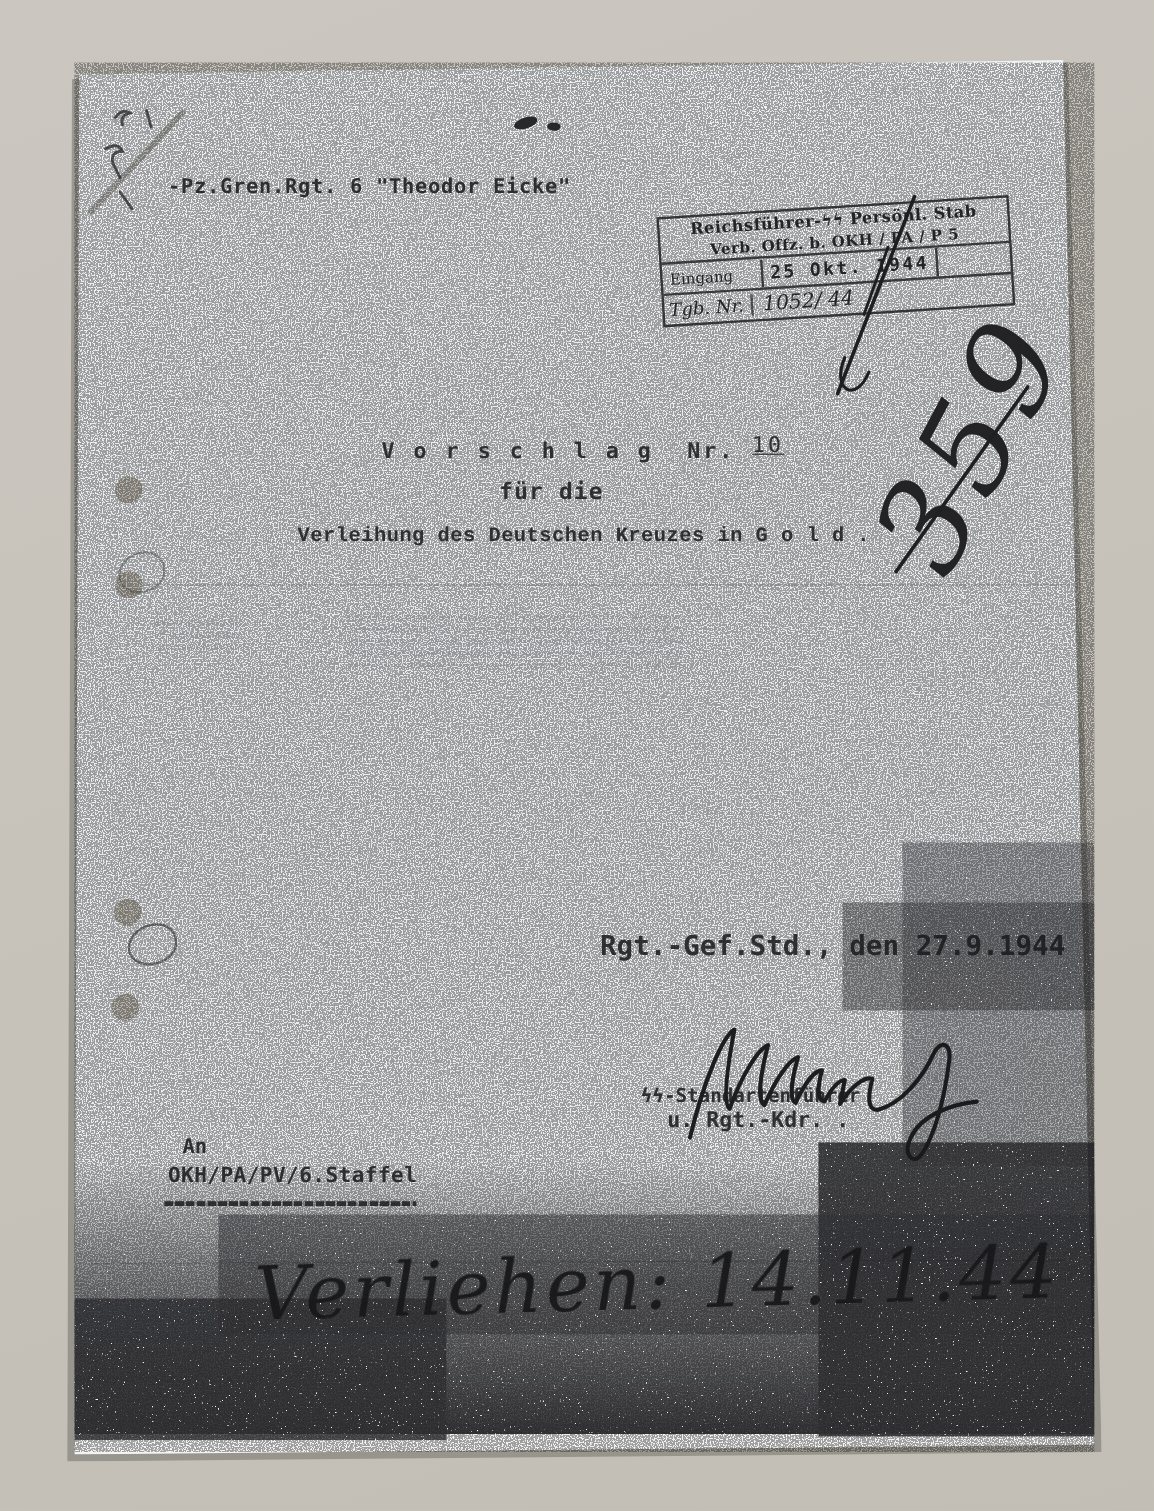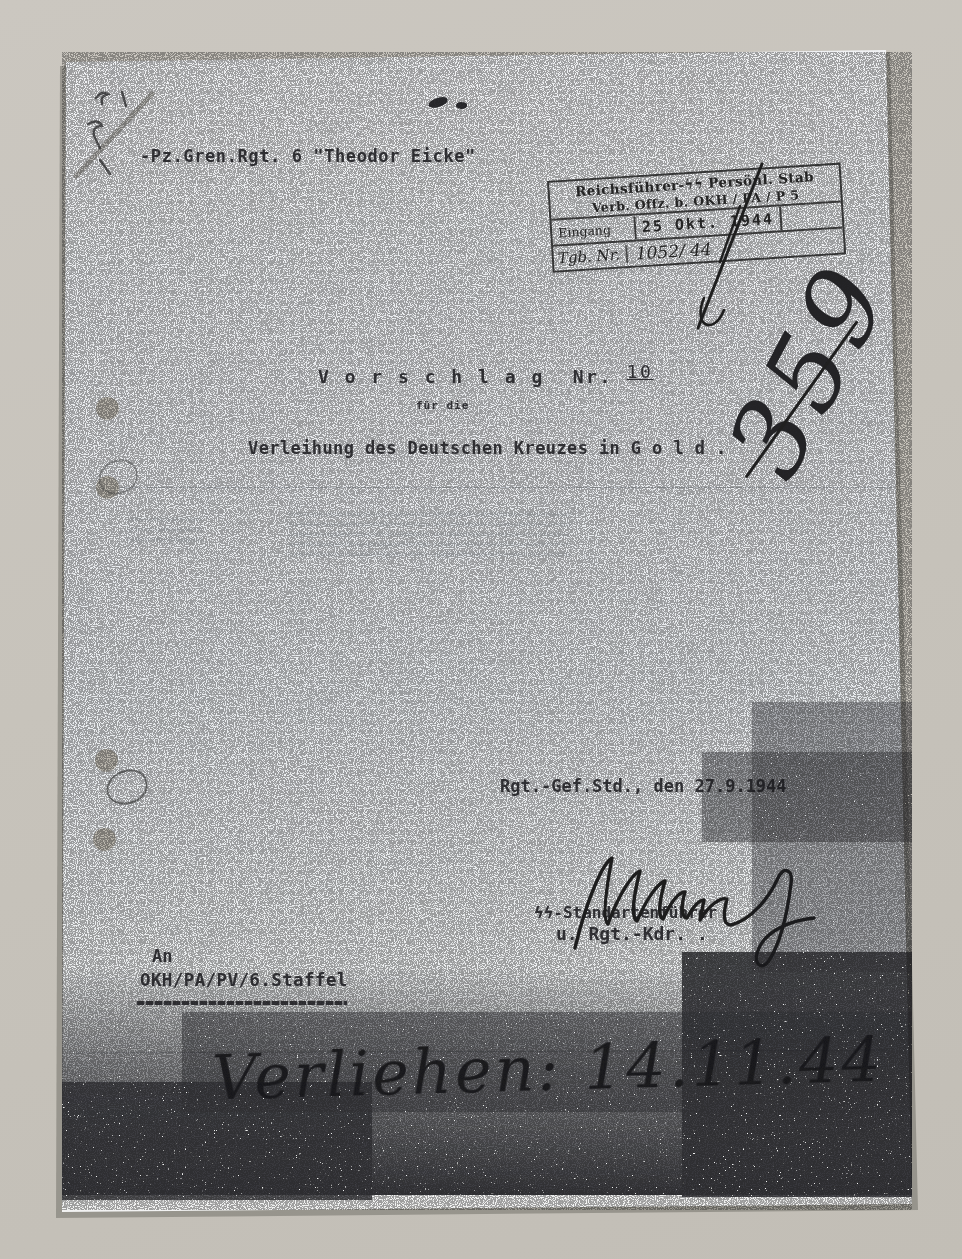--- a/index.html
+++ b/index.html
@@ -99,36 +99,36 @@
   <div class="abs num359">
     <span class="hand">359</span>
   </div>
   <div class="abs slash359"></div>
 
   <div class="abs type t1" style="left:318px; top:366px; font-size:18px; letter-spacing:2.5px;">
     <span class="pre">V o r s c h l a g</span>
     <span style="margin-left:28px;">Nr.</span>
     <span style="margin-left:14px; transform:translateY(-5px); font-weight:400;text-decoration:underline;">10</span>
   </div>
-  <div class="abs type" style="left:416px; top:399px; font-size:11px; letter-spacing:1px;">für die</div>
-  <div class="abs type pre" style="left:248px; top:438px; font-size:17px; letter-spacing:.4px;">Verleihung des Deutschen Kreuzes in G o l d .</div>
+  <div class="abs type" style="left:416px; top:399px; font-size:19px; letter-spacing:1px;">für die</div>
+  <div class="abs type pre" style="left:248px; top:438px; font-size:17px; letter-spacing:.4px;font-family:Liberation Mono, monospace;">Verleihung des Deutschen Kreuzes in G o l d .</div>
 
   <div class="abs rule" style="left:108px; top:487px; width:784px;"></div>
   <div class="abs ghost" style="left:128px; top:518px; width:74px; height:26px;"></div>
   <div class="abs ghost" style="left:288px; top:513px; width:142px; height:47px;"></div>
   <div class="abs ghost" style="left:432px; top:513px; width:138px; height:50px;"></div>
 
   <div class="abs hole" style="left:96px; top:397px;"></div>
   <div class="abs hole" style="left:96px; top:476px;"></div>
   <div class="abs hole" style="left:95px; top:749px;"></div>
   <div class="abs hole" style="left:93px; top:828px;"></div>
   <div class="abs scribble-circle" style="left:98px; top:460px; width:40px; height:34px; opacity:.5;"></div>
   <div class="abs scribble-circle" style="left:106px; top:770px; width:42px; height:34px; opacity:.85;"></div>
 
-  <div class="abs type pre" style="left:500px; top:776px; font-size:17px;">Rgt.-Gef.Std., den 27.9.1944</div>
+  <div class="abs type pre" style="left:500px; top:776px; font-size:23px;">Rgt.-Gef.Std., den 27.9.1944</div>
 
   <svg class="overlay" style="left:540px; top:840px;" width="330" height="160" viewBox="0 0 330 160">
     <path d="M 35 108
              C 46 62, 62 24, 72 18
              C 66 50, 62 80, 68 84
              C 78 56, 92 34, 100 31
              C 93 58, 91 78, 97 81
              C 107 58, 118 43, 125 41
              C 119 62, 118 77, 123 79
              C 131 62, 139 52, 145 52

